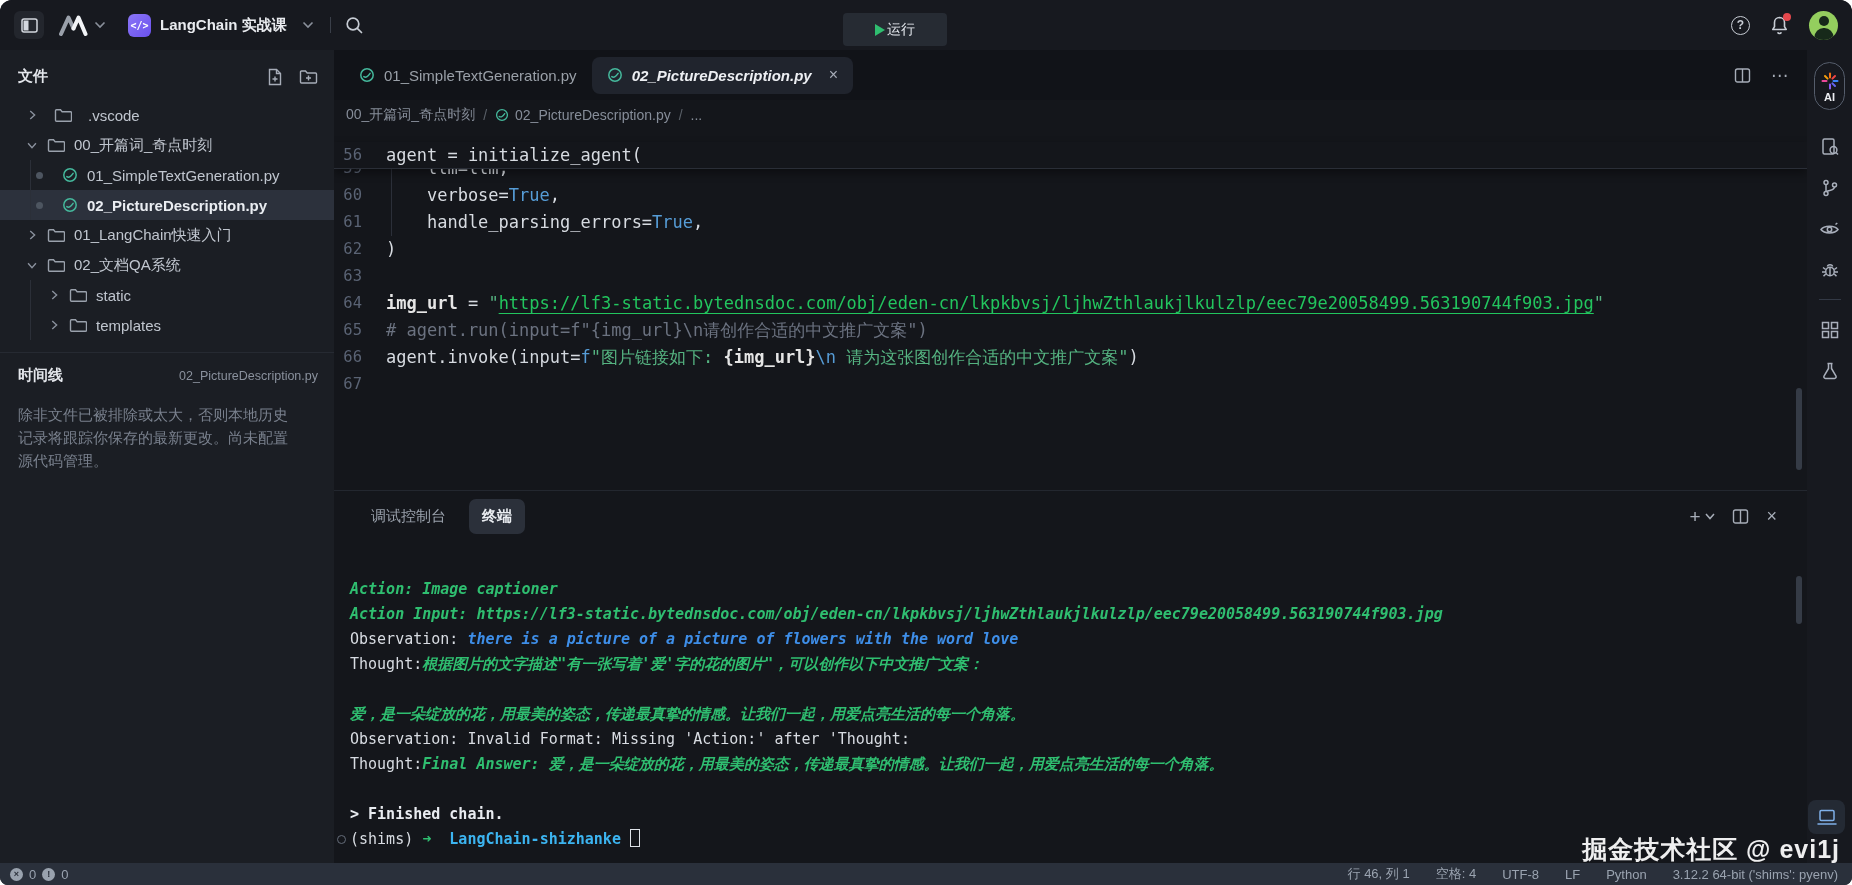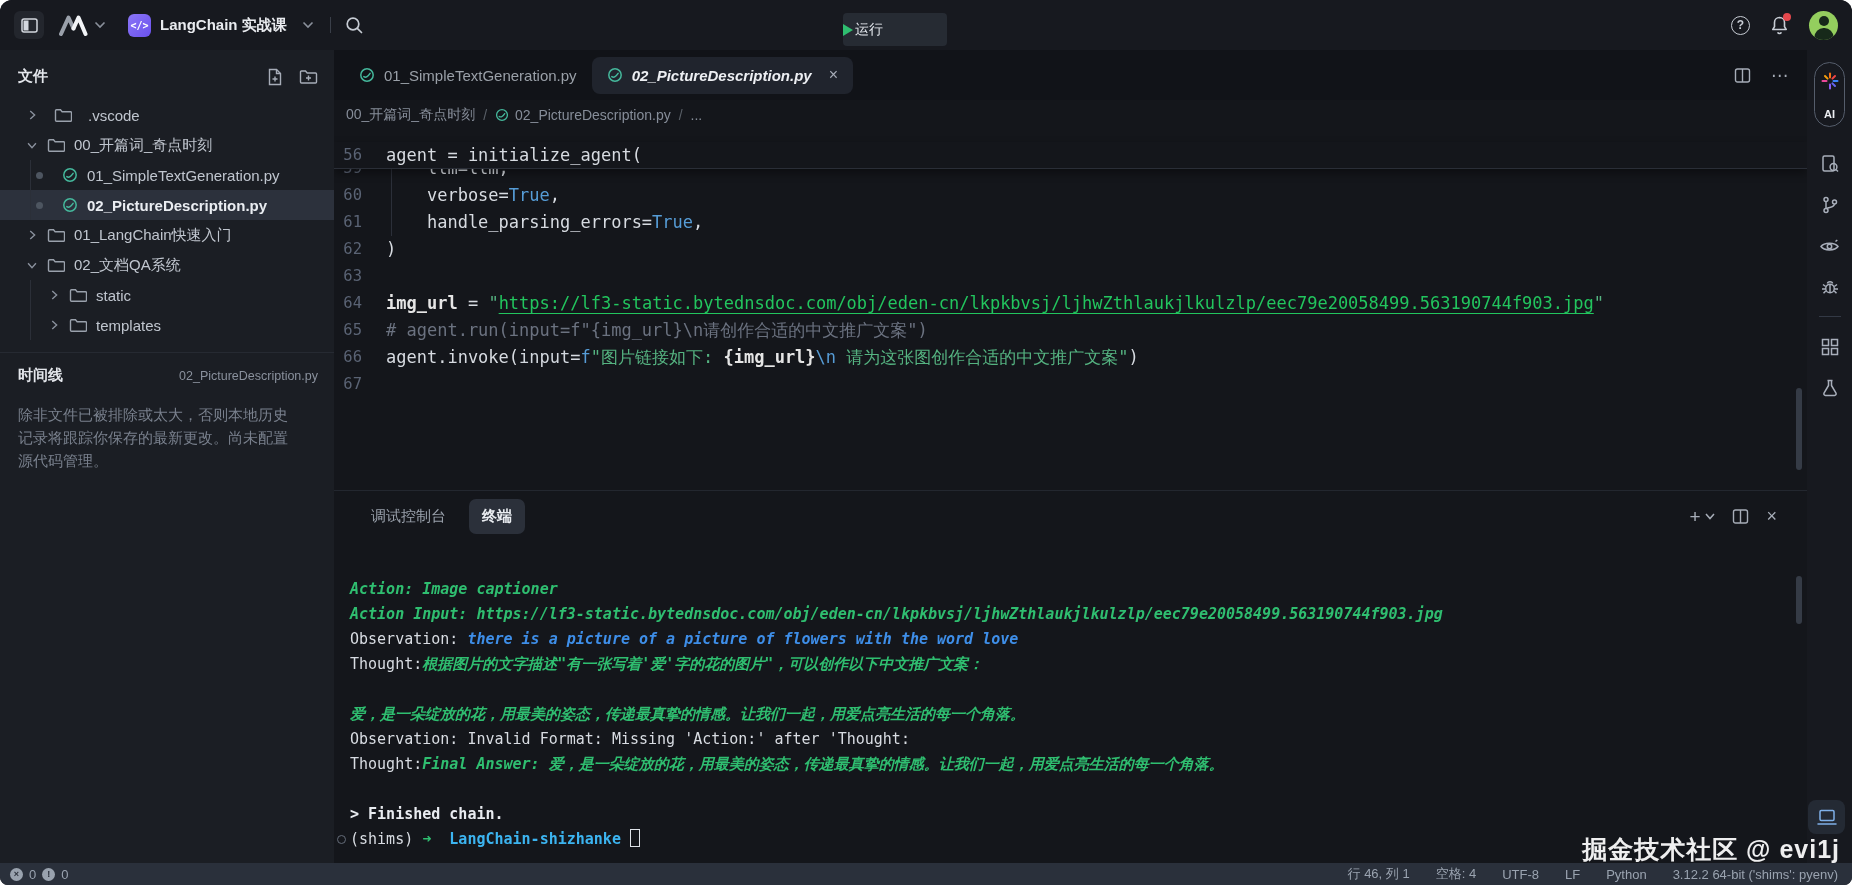--- a/index.html
+++ b/index.html
@@ -14,21 +14,21 @@
   .topbar { height:50px; background:#17191f; display:flex; align-items:center; padding:0 14px; position:relative; }
   .tb-btn { width:30px; height:28px; border-radius:6px; background:#23262d; display:flex; align-items:center; justify-content:center; }
   .logo { margin-left:14px; display:flex; align-items:center; }
   .chev { color:#8a909b; margin-left:6px; display:flex; }
   .ws-chip { margin-left:22px; display:flex; align-items:center; gap:9px; }
   .ws-icon { width:23px; height:23px; border-radius:6px; background:linear-gradient(135deg,#8b76f6,#6a51ee); color:#fff;
     font-family:"DejaVu Sans Mono",monospace; font-size:10px; font-weight:bold; display:flex; align-items:center; justify-content:center; }
   .ws-name { color:#e9ebef; font-size:15px; font-weight:bold; }
   .tb-sep { width:1px; height:16px; background:#3a3f49; margin:0 14px 0 16px; }
   .run-btn { position:absolute; left:843px; top:13px; width:104px; height:33px; background:#262b33; border-radius:4px;
-    display:flex; align-items:center; justify-content:flex-start; gap:2px; }
+    display:flex; align-items:center; justify-content:center; gap:2px; }
   .run-play { width:0; height:0; border-left:10px solid #2fbe70; border-top:6px solid transparent; border-bottom:6px solid transparent; }
   .run-label { color:#e2e6ec; font-size:14px; }
   .tb-right { position:absolute; right:14px; top:0; height:50px; display:flex; align-items:center; gap:20px; }
   .help-icon { width:19px; height:19px; border:1.6px solid #c7ccd4; border-radius:50%; color:#c7ccd4; font-size:12px; font-weight:bold;
     display:flex; align-items:center; justify-content:center; }
   .bell-wrap { position:relative; display:flex; }
   .bell-dot { position:absolute; top:-2px; right:-2px; width:8px; height:8px; border-radius:50%; background:#e5484d; }
   .avatar { width:29px; height:29px; border-radius:50%; background:#94ce5e; position:relative; overflow:hidden; }
   .avatar::before { content:""; position:absolute; top:5px; left:50%; transform:translateX(-50%); width:10px; height:10px; border-radius:50%; background:#17291a; }
   .avatar::after { content:""; position:absolute; top:17px; left:50%; transform:translateX(-50%); width:19px; height:12px; border-radius:9px 9px 0 0; background:#17291a; }
@@ -103,21 +103,21 @@
   .twb { color:#e8ebf0; font-weight:bold; }
   .tg  { color:#2fbe70; font-style:italic; font-weight:bold; }
   .tga { color:#2fbe70; font-weight:bold; }
   .tb  { color:#3e8ee8; font-style:italic; font-weight:bold; }
   .tcy { color:#3cb4f0; font-weight:bold; }
   .tcur{ display:inline-block; width:10px; height:18px; border:1.5px solid #dfe3e9; vertical-align:-3px; }
   .prompt-mark { position:absolute; left:-13px; top:8px; width:9px; height:9px; border:1.5px solid #646c79; border-radius:50%; }
 
   
   .ai-badge { width:31px; border:1px solid #555d6b; border-radius:16px; padding:8px 0 6px; display:flex; flex-direction:column;
-    align-items:center; gap:17px; margin:4px 0 16px; }
+    align-items:center; gap:0; margin:4px 0 16px; }
   .ai-label { color:#eceef2; font-size:11px; font-weight:bold; }
   .rb-icon { height:41px; display:flex; align-items:center; justify-content:center; color:#a9afbb; width:45px; cursor:pointer; }
   .rb-divider { width:22px; height:1px; background:#333945; margin:9px 0; }
 
   
   .statusbar { height:22px; background:#2a303b; display:flex; align-items:center; padding:0 14px 0 10px; font-size:13px; color:#9aa3b0; position:relative; }
   .sb-left { display:flex; align-items:center; gap:6px; }
   .sb-circle { width:13px; height:13px; border-radius:50%; background:#99a2ae; color:#2a303b; font-size:9px; font-weight:bold;
     display:flex; align-items:center; justify-content:center; }
   .sb-right { margin-left:auto; display:flex; align-items:center; gap:26px; }

